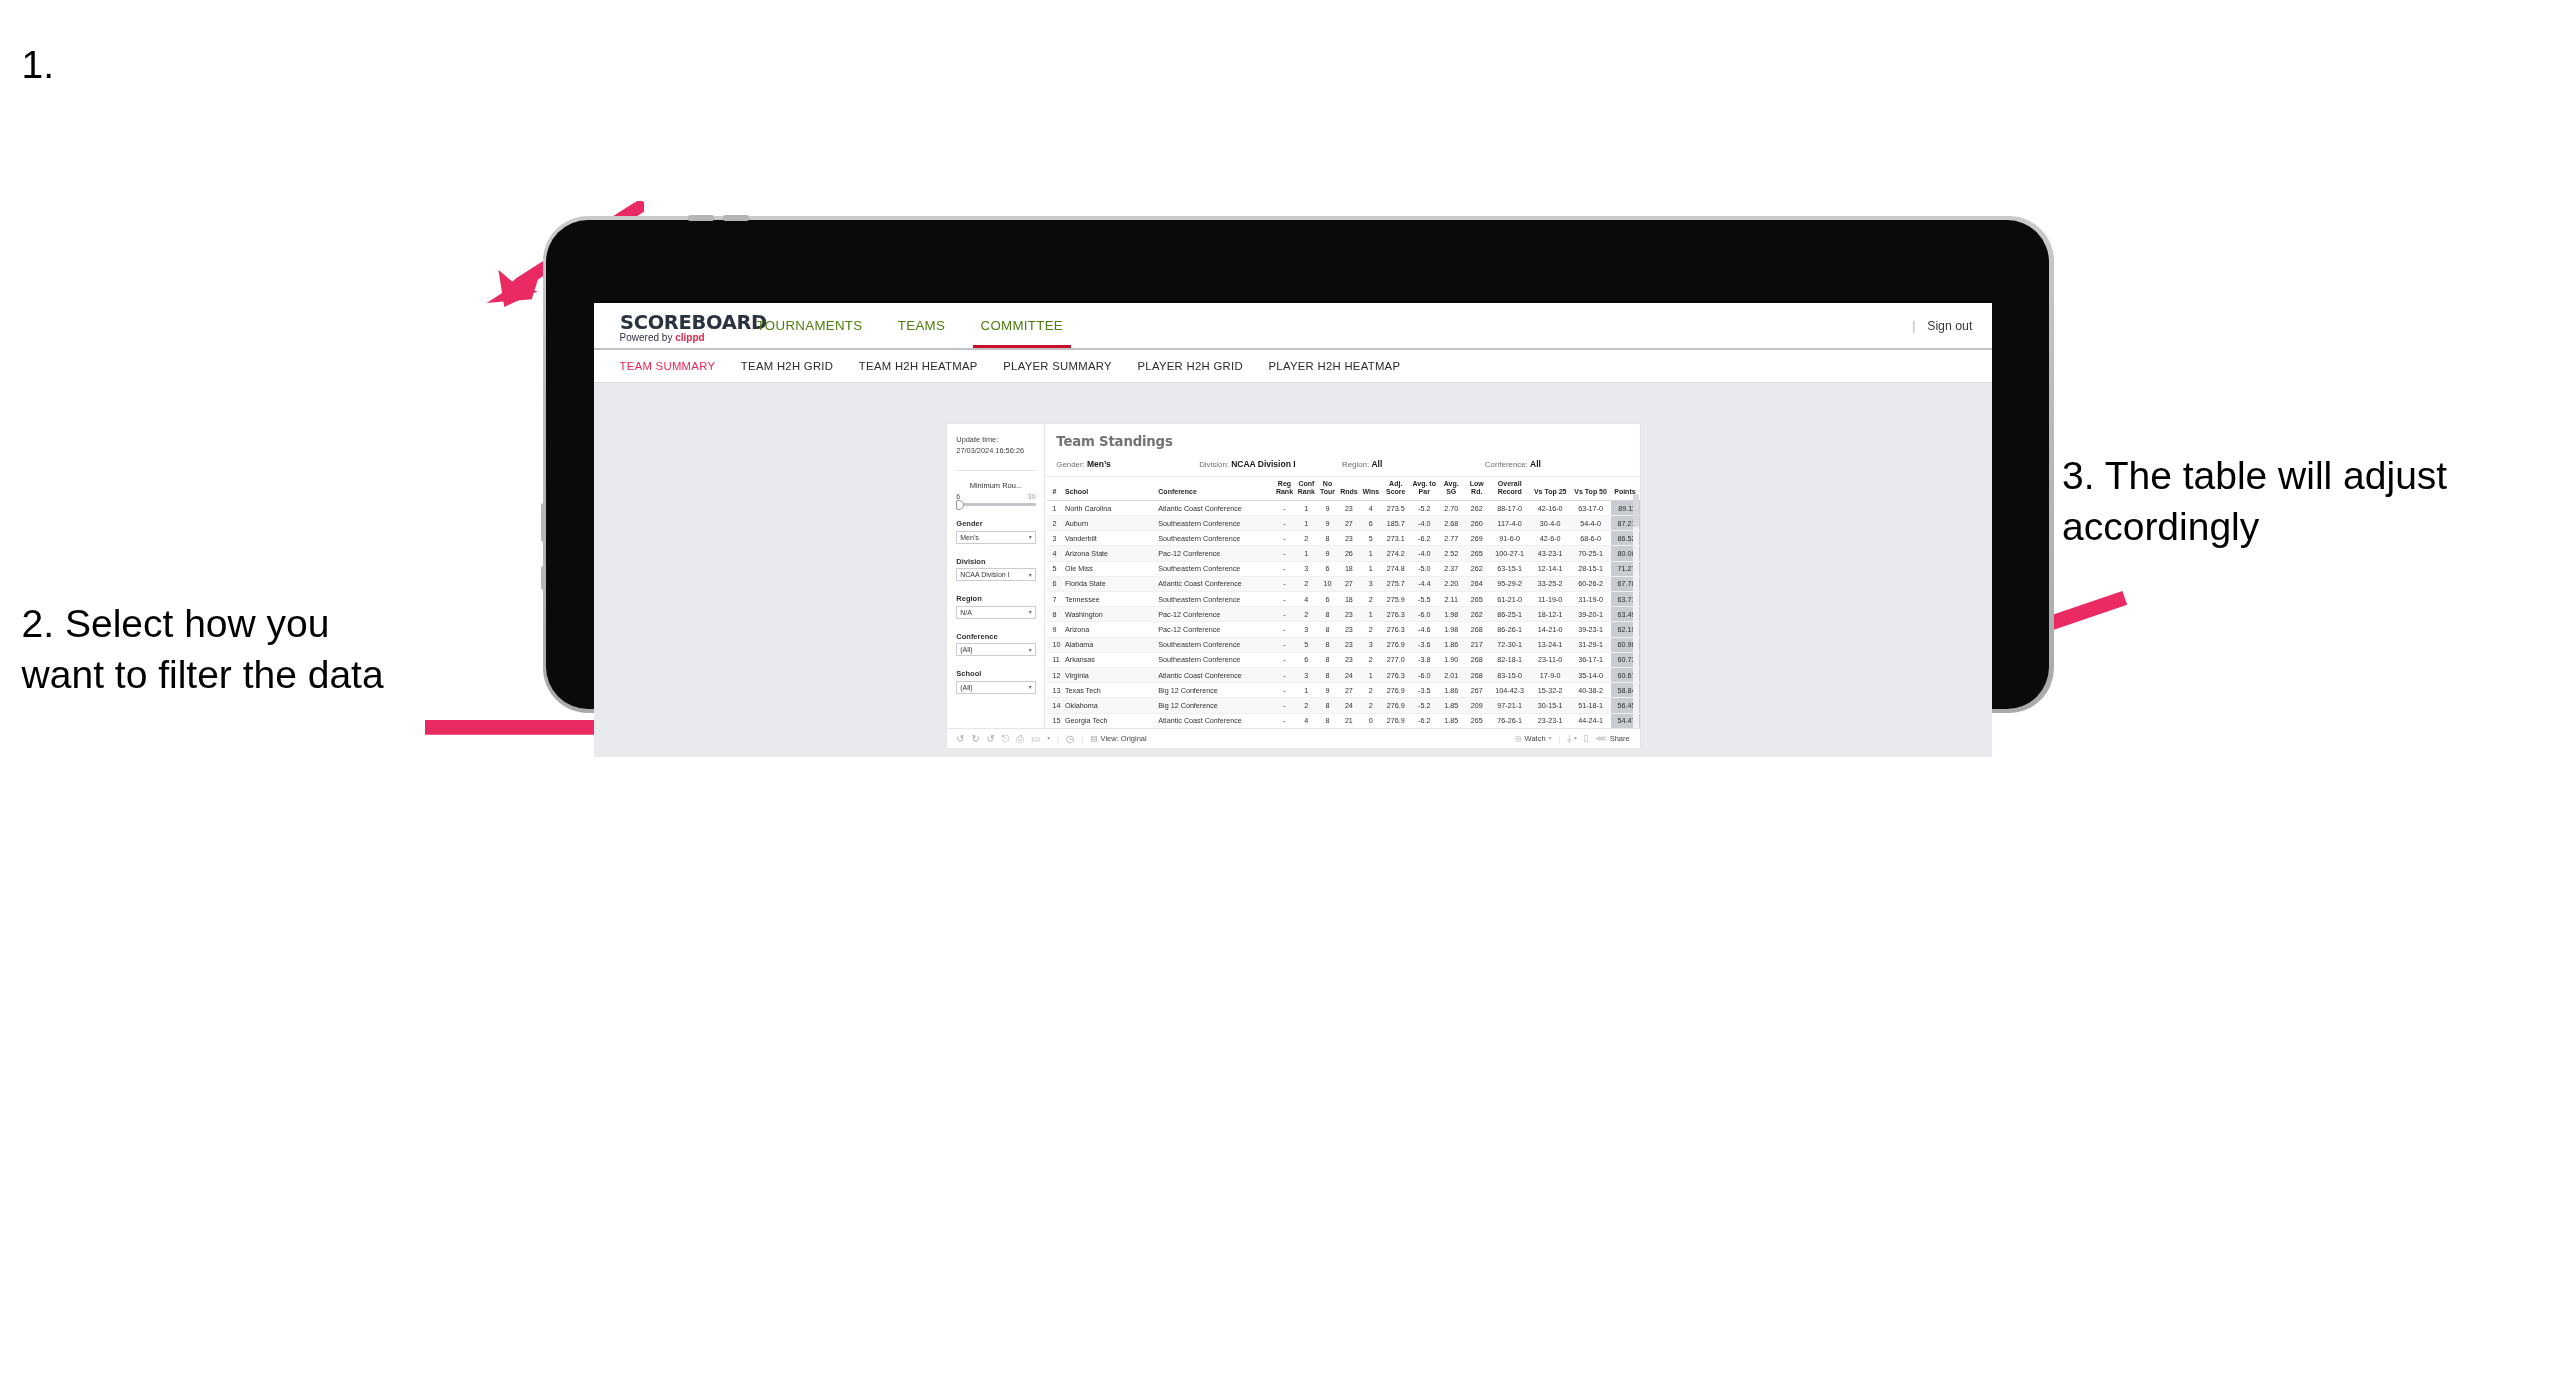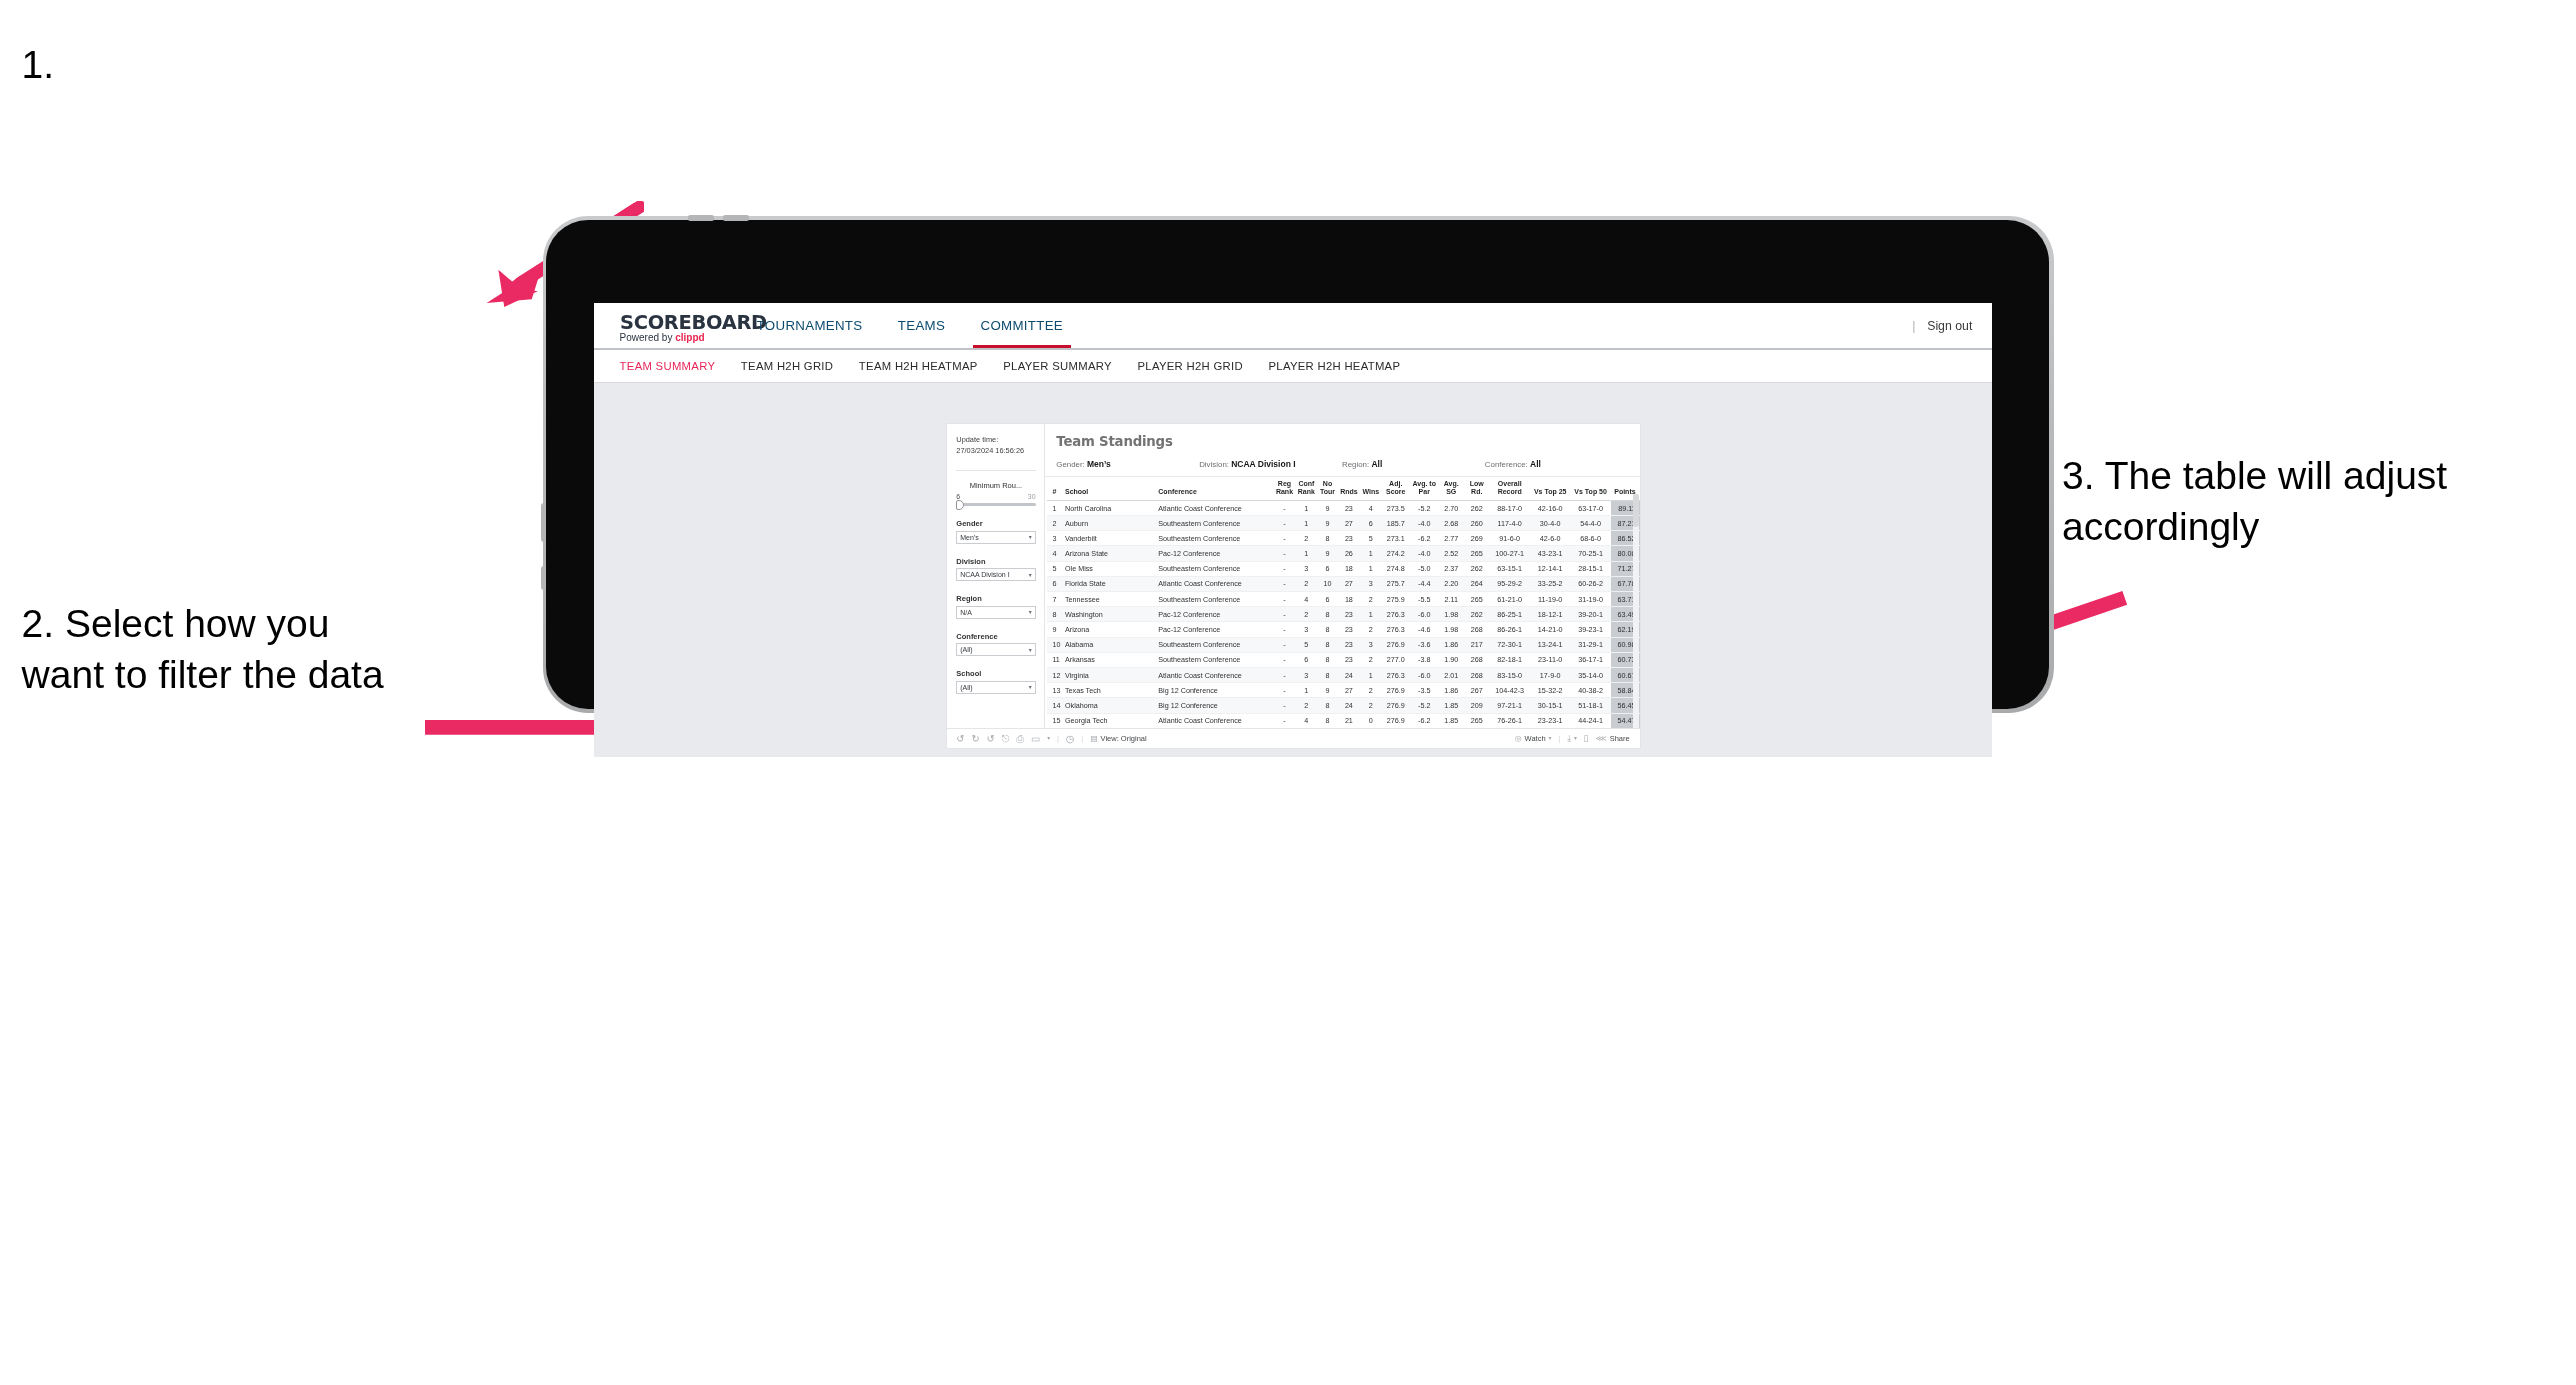--- a/index.html
+++ b/index.html
@@ -91,21 +91,21 @@
     white-space: nowrap;
   }
   #brand .sub .clippd { color: #e8254f; font-weight: 700; }
 
   .topnav-items { display: flex; align-items: stretch; }
   .topnav-item {
     display: flex; align-items: center;
     padding: 0 17.7px;
     font-size: 13.3px;
     letter-spacing: 0.3px;
-    color: #0c4a6e;
+    color: #4d7c0f;
     cursor: pointer;
     position: relative;
   }
   .topnav-item.active::after {
     content: "";
     position: absolute;
     left: 9.8px; right: 9.8px; bottom: 0;
     height: 2.9px; background: #c8102e;
   }
   #topnav-right {

